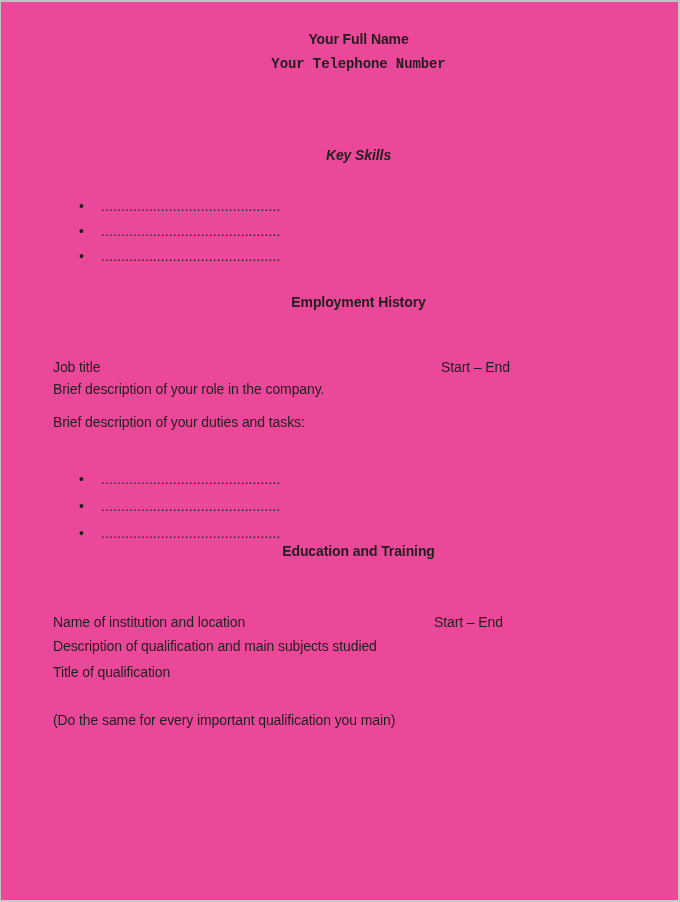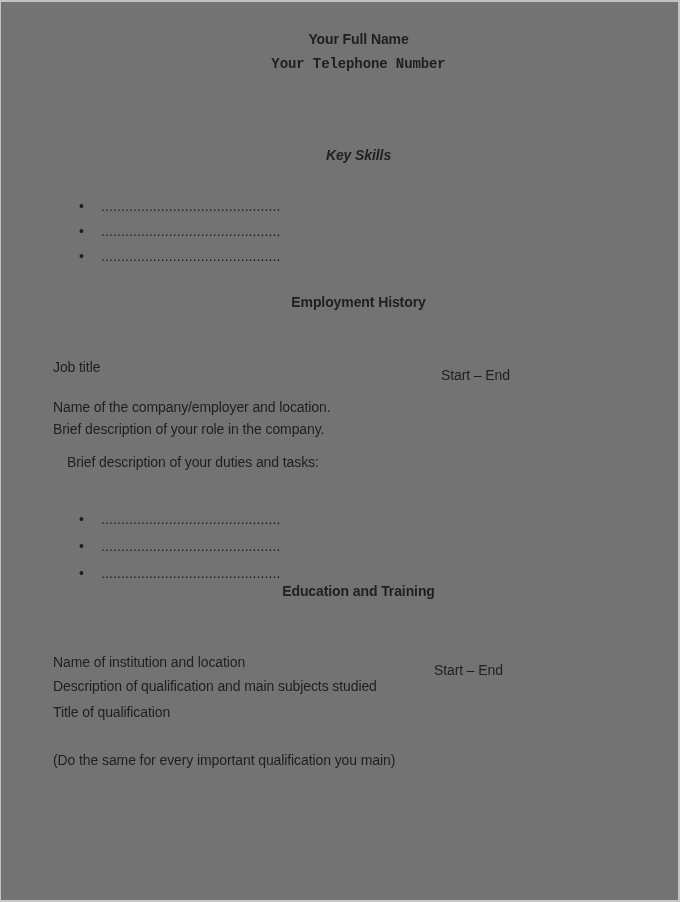--- a/index.html
+++ b/index.html
@@ -7,42 +7,42 @@
     width: 680px;
     height: 902px;
     background: #ffffff;
     font-family: "Liberation Sans", "DejaVu Sans", sans-serif;
     color: #1f1f1f;
   }
   .page {
     box-sizing: border-box;
     width: 680px;
     height: 902px;
-    background: #737373;
+    background: #ec4899;
     border-top: 2px solid #c2c2c2;
     border-right: 2px solid #c6c6c6;
     border-bottom: 2px solid #c9c9c9;
     border-left: 1px solid #c2c2c2;
     padding: 28px 14px 0 52px;
     overflow: hidden;
   }
   .line {
     font-size: 14px;
     line-height: 18px;
     letter-spacing: -0.1px;
     white-space: nowrap;
   }
   .heading {
     font-weight: 700;
     text-align: center;
   }
   .row { position: relative; }
   .date-col {
     position: absolute;
-    top: 8px;
+    top: 0;
   }
   .bullet-row {
     display: flex;
     align-items: baseline;
   }
   .bullet-marker {
     margin-left: 26px;
     width: 22px;
     flex: 0 0 22px;
   }
@@ -53,21 +53,21 @@
   .m-keyskills    { margin-top: 73px; font-style: italic; }
   .m-hint         { margin-top: 31px; }
   .m-list1        { margin-top: 33px; }
   .gap25 > .bullet-row + .bullet-row { margin-top: 7px; }
   .gap27 > .bullet-row + .bullet-row { margin-top: 9px; }
   .m-emp-heading  { margin-top: 28px; }
   .m-jobrow       { margin-top: 47px; }
   .m-company      { margin-top: 22px; }
   .m-activity     { margin-top: 14px; }
   .m-role         { margin-top: 4px; }
-  .m-duties       { margin-top: 15px; margin-left: 14px; }
+  .m-duties       { margin-top: 15px; }
   .m-list2        { margin-top: 39px; }
   .m-edu-heading  { }
   .m-institution  { margin-top: 53px; }
   .m-qualtitle    { margin-top: 8px; }
   .m-qualdesc     { margin-top: 6px; }
   .m-note         { margin-top: 30px; }
   .emp-date { left: 388px; }
   .edu-date { left: 381px; }
 </style>
 </head>
@@ -95,21 +95,20 @@
     </div>
   </div>
 
   <div class="line heading m-emp-heading">Employment History</div>
 
   <div class="row line m-jobrow">
     <span>Job title</span>
     <span class="date-col emp-date">Start – End</span>
   </div>
 
-  <div class="line m-company">Name of the company/employer and location.</div>
   <div class="line m-role">Brief description of your role in the company.</div>
   <div class="line m-duties">Brief description of your duties and tasks:</div>
 
   <div class="m-list2 gap27">
     <div class="bullet-row line">
       <span class="bullet-marker">•</span>
       <span class="dots">.............................................</span>
     </div>
     <div class="bullet-row line">
       <span class="bullet-marker">•</span>

